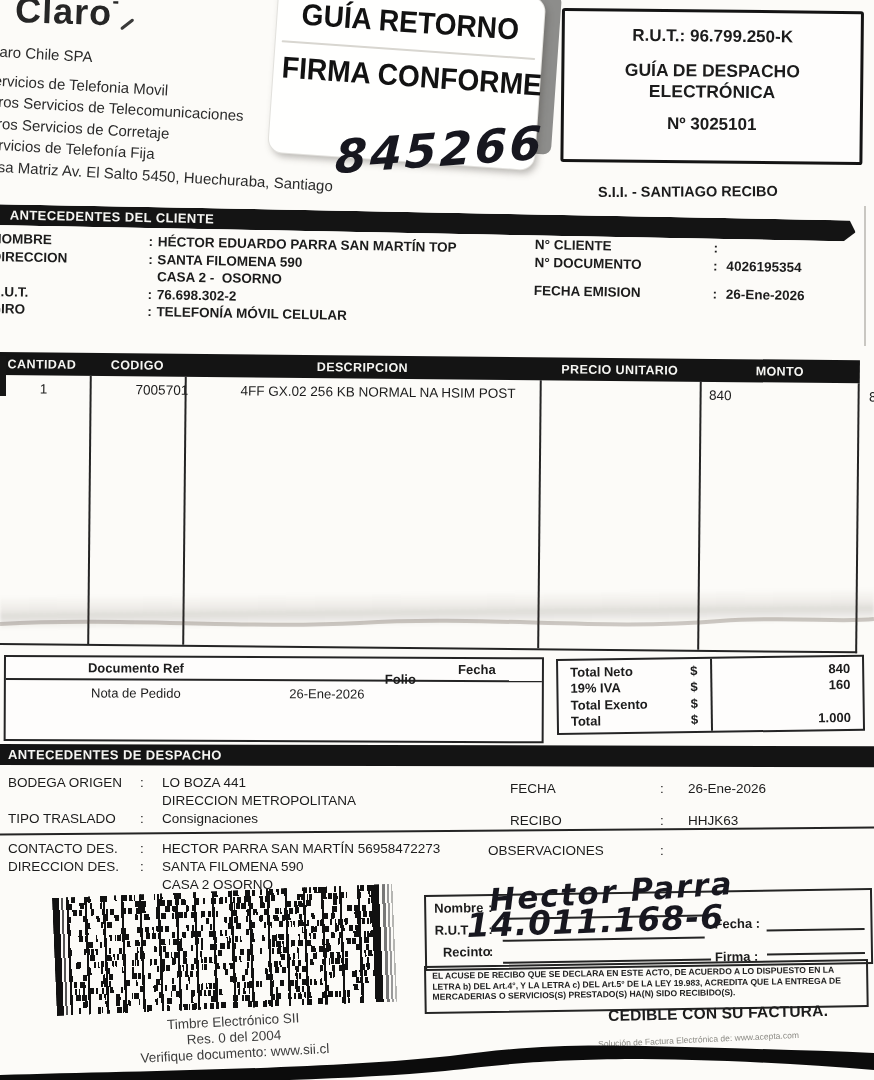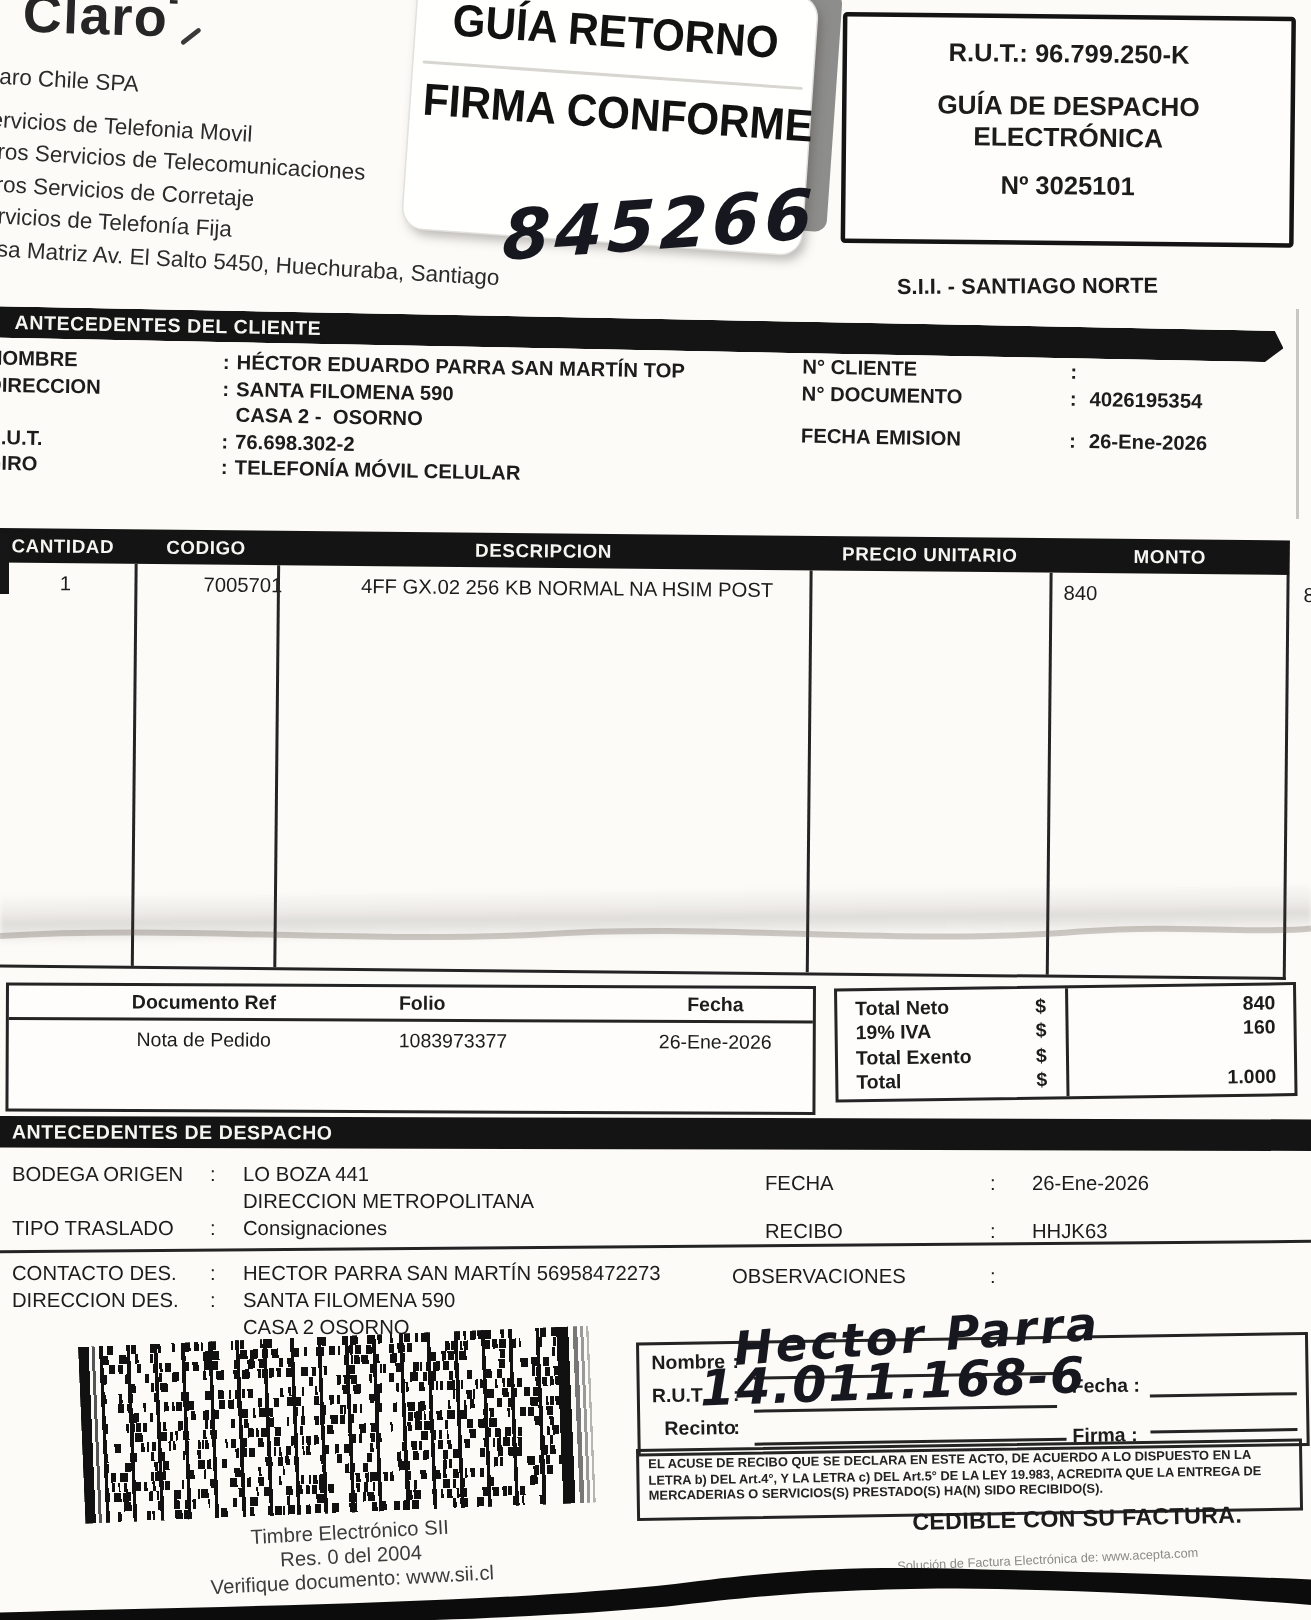--- a/index.html
+++ b/index.html
@@ -72,21 +72,21 @@
       background:linear-gradient(180deg,rgba(0,0,0,0) 0%,rgba(110,95,80,.10) 40%,rgba(70,60,52,.16) 60%,rgba(0,0,0,0) 100%);
       filter:blur(1.5px);transform:rotate(-.5deg);}
   .edge-mark{left:0;top:356px;width:6px;height:40px;background:#161616;}
   .scan-edge{left:864px;top:206px;width:2px;height:140px;background:#c9c7c2;}
 
   
   .ref-table{left:4px;top:655px;width:536px;border:2px solid #242424;transform:rotate(.25deg);background:rgba(255,255,255,.5);}
   .ref-head{display:flex;height:21px;align-items:center;border-bottom:2px solid #242424;font-size:13px;font-weight:700;}
   .ref-row{display:flex;height:54px;padding-top:5px;font-size:13px;}
   .rc1{width:260px;flex:none;text-align:center;}
-  .rc2{width:150px;flex:none;text-align:left;}
+  .rc2{width:150px;flex:none;text-align:right;margin-top:19px;}
   .rc3{width:122px;flex:none;text-align:center;}
 
   
   .totals{left:556px;top:659px;width:304px;height:72px;border:2px solid #242424;transform:rotate(-.8deg);
           font-size:13px;font-weight:600;background:rgba(255,255,255,.5);}
   .trow{display:flex;height:16.5px;align-items:center;}
   .totals .pad{padding-top:3px;}
   .tlabel{width:120px;padding-left:12px;flex:none;}
   .tcur{width:18px;flex:none;}
   .tval{flex:1;text-align:right;padding-right:12px;}
@@ -140,21 +140,21 @@
   <div class="abs hand hand-folio">845266</div>
 
   <div class="abs rut-box">
     <div class="r1">R.U.T.: 96.799.250-K</div>
     <div class="r2">
       <div>GUÍA DE DESPACHO</div>
       <div>ELECTRÓNICA</div>
     </div>
     <div class="r3">Nº 3025101</div>
   </div>
-  <div class="abs sii-office">S.I.I. - SANTIAGO NORTE</div>
+  <div class="abs sii-office">S.I.I. - SANTIAGO RECIBO</div>
 
   <div class="abs bar bar-client">ANTECEDENTES DEL CLIENTE</div>
 
   <div class="abs fieldset client-left">
     <div class="frow">
       <span class="flabel">NOMBRE</span>
       <span class="fcolon">:</span>
       <span class="pre">HÉCTOR EDUARDO PARRA SAN MARTÍN TOP</span>
     </div>
     <div class="frow">
@@ -228,21 +228,20 @@
   </svg>
 
   <div class="abs ref-table">
     <div class="ref-head">
       <div class="rc1">Documento Ref</div>
       <div class="rc2">Folio</div>
       <div class="rc3">Fecha</div>
     </div>
     <div class="ref-row">
       <div class="rc1">Nota de Pedido</div>
-      <div class="rc2">1083973377</div>
       <div class="rc3">26-Ene-2026</div>
     </div>
   </div>
 
   <div class="abs totals" style="position:absolute;">
     <div class="tdivider"></div>
     <div class="pad"></div>
     <div class="trow">
       <span class="tlabel">Total Neto</span>
       <span class="tcur">$</span>

